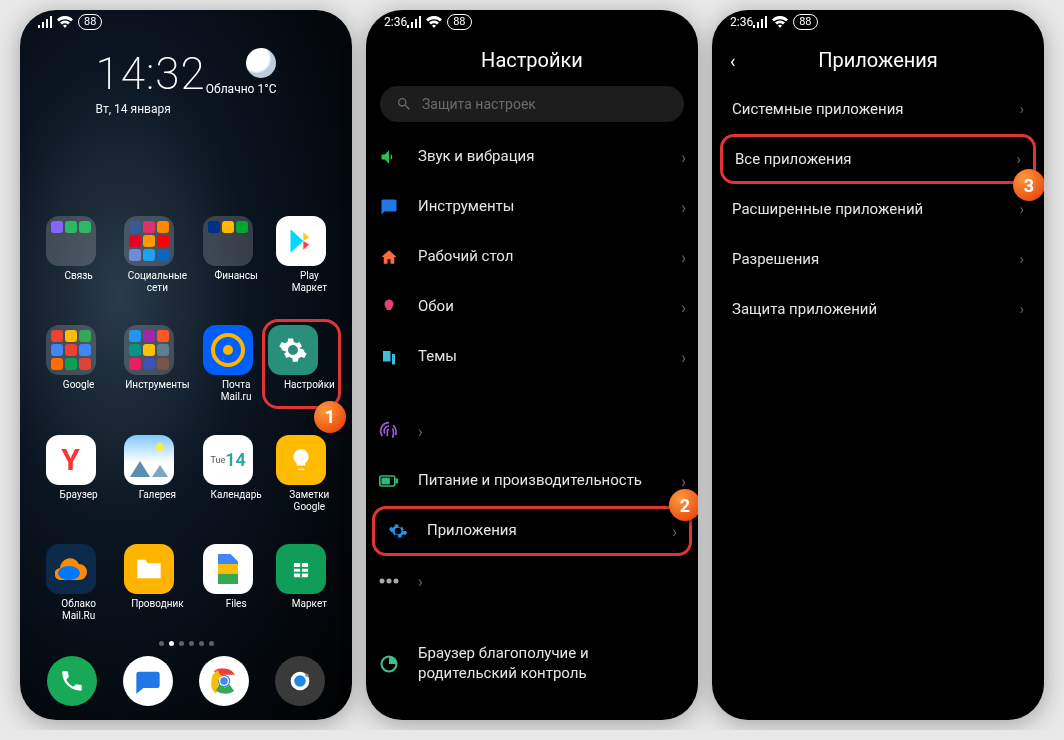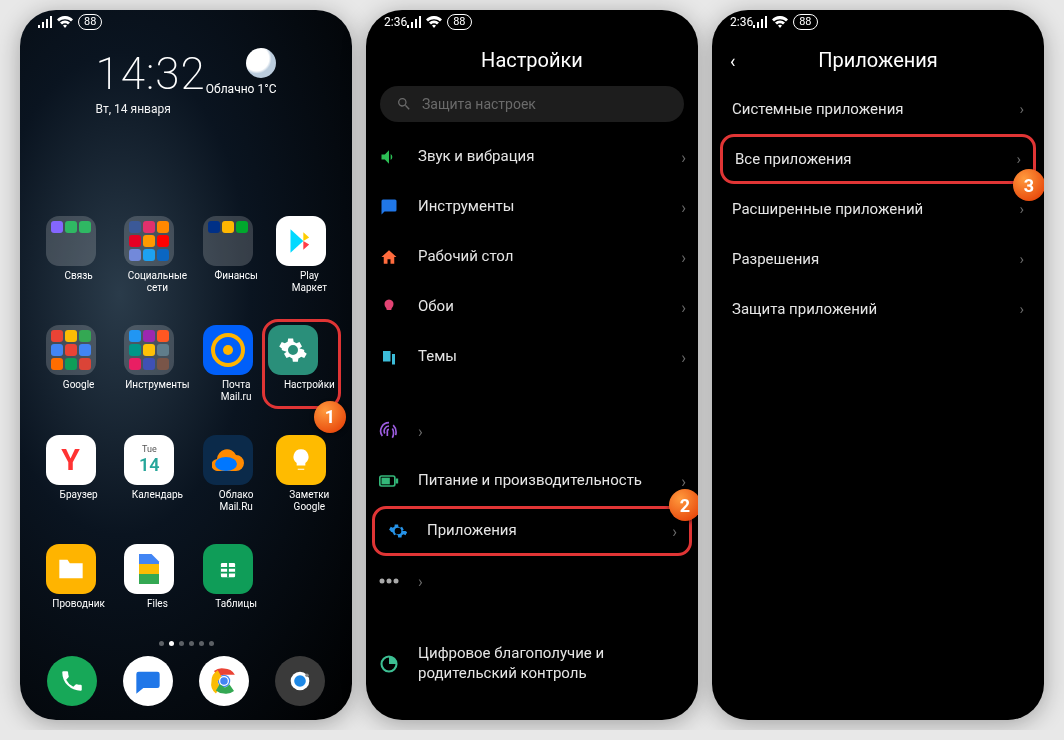--- a/index.html
+++ b/index.html
@@ -340,43 +340,51 @@
         <div class="app-label">Настройки</div>
       </div>
       <div class="callout" style="bottom:-14px;right:-10px;">1</div>
     </div>
 
     <div class="app-cell">
       <div class="app-icon" style="background:#fff;color:#f33;font-size:30px;font-weight:700;">Y</div>
       <div class="app-label">Браузер</div>
     </div>
     <div class="app-cell">
-      <div class="app-icon" style="background:#fff;flex-direction:column;">
+      <div class="app-icon" style="background:linear-gradient(#7ec8ff,#fff 55%);">
+        <span style="position:absolute;bottom:8px;left:6px;width:0;height:0;border-left:10px solid transparent;border-right:10px solid transparent;border-bottom:16px solid #5b8db0;"></span>
+        <span style="position:absolute;bottom:8px;right:6px;width:0;height:0;border-left:8px solid transparent;border-right:8px solid transparent;border-bottom:12px solid #7aa9c4;"></span>
+        <span style="position:absolute;top:8px;right:10px;width:8px;height:8px;background:#ffeb3b;border-radius:50%;"></span>
+      </div>
+      <div class="app-label">Галерея</div>
+    </div>
+    <div class="app-cell">
+      <div class="app-icon" style="background:#fff;flex-direction:row;">
         <div style="color:#555;font-size:9px;">Tue</div>
         <div style="color:#26a69a;font-size:18px;font-weight:600;">14</div>
       </div>
       <div class="app-label">Календарь</div>
     </div>
+    <div class="app-cell">
+      <div class="app-icon" style="background:#ffbb00;">
+        <svg width="26" height="26" viewBox="0 0 24 24">
+            <path fill="#fff" d="M9 21h6v-1H9v1zm3-19a7 7 0 00-4 12.7V17h8v-2.3A7 7 0 0012 2z"></path>
+          </svg>
+      </div>
+      <div class="app-label">Заметки Google Keep</div>
+    </div>
+
     <div class="app-cell">
       <div class="app-icon" style="background:#0b2a4a;">
         <svg width="32" height="22" viewBox="0 0 32 22">
             <path fill="#ff8a00" d="M24 22a8 8 0 000-16 10 10 0 00-19 4 6 6 0 001 12z"></path>
             <ellipse fill="#0077ff" cx="14" cy="15" rx="11" ry="7"></ellipse>
           </svg>
       </div>
       <div class="app-label">Облако Mail.Ru</div>
-    </div>
-
-    <div class="app-cell">
-      <div class="app-icon" style="background:#ffbb00;">
-        <svg width="26" height="26" viewBox="0 0 24 24">
-            <path fill="#fff" d="M9 21h6v-1H9v1zm3-19a7 7 0 00-4 12.7V17h8v-2.3A7 7 0 0012 2z"></path>
-          </svg>
-      </div>
-      <div class="app-label">Заметки Google Keep</div>
     </div>
     <div class="app-cell">
       <div class="app-icon" style="background:#ffb400;">
         <svg width="28" height="24" viewBox="0 0 24 20">
             <path fill="#fff" d="M2 2h7l2 3h11v13H2z"></path>
           </svg>
       </div>
       <div class="app-label">Проводник</div>
     </div>
     <div class="app-cell">
@@ -390,21 +398,21 @@
       </div>
       <div class="app-label">Files</div>
     </div>
     <div class="app-cell">
       <div class="app-icon" style="background:#0f9d58;">
         <svg width="22" height="26" viewBox="0 0 18 22">
             <rect fill="#fff" x="3" y="6" width="12" height="12" rx="1"></rect>
             <path stroke="#0f9d58" stroke-width="1.5" d="M3 10h12M3 14h12M9 6v12"></path>
           </svg>
       </div>
-      <div class="app-label">Таблицы</div>
+      <div class="app-label">Маркет</div>
     </div>
   </div>
 
   <div class="page-dots">
     <span></span>
       <span class="active"></span>
       <span></span>
       <span></span>
       <span></span>
       <span></span>
@@ -552,21 +560,21 @@
       <span class="chevron">›</span>
     </div>
     <div class="spacer"></div>
     <div class="setting-row">
       <span class="row-icon">
           <svg width="20" height="20" viewBox="0 0 24 24">
             <circle fill="none" stroke="#3dbf93" stroke-width="2.5" cx="12" cy="12" r="9"></circle>
             <path fill="#3dbf93" d="M12 3a9 9 0 019 9h-9z"></path>
           </svg>
         </span>
-      <span class="row-text">Цифровое благополучие и родительский контроль</span>
+      <span class="row-text">Браузер благополучие и родительский контроль</span>
     </div>
   </div>
 </div>
 
 <div class="phone">
   <div class="status-bar">
     <div class="status-left">2:36</div>
     <div class="status-right">
       <span class="sig-icon">
           <svg width="14" height="12" viewBox="0 0 14 12">

